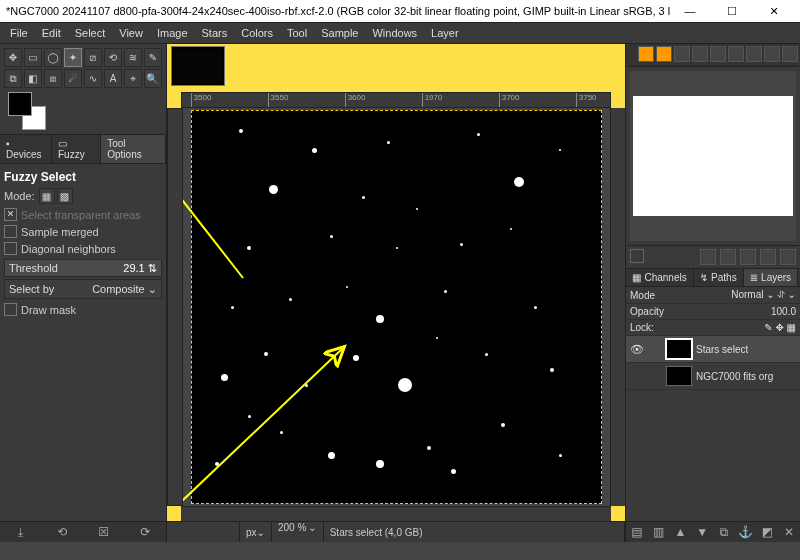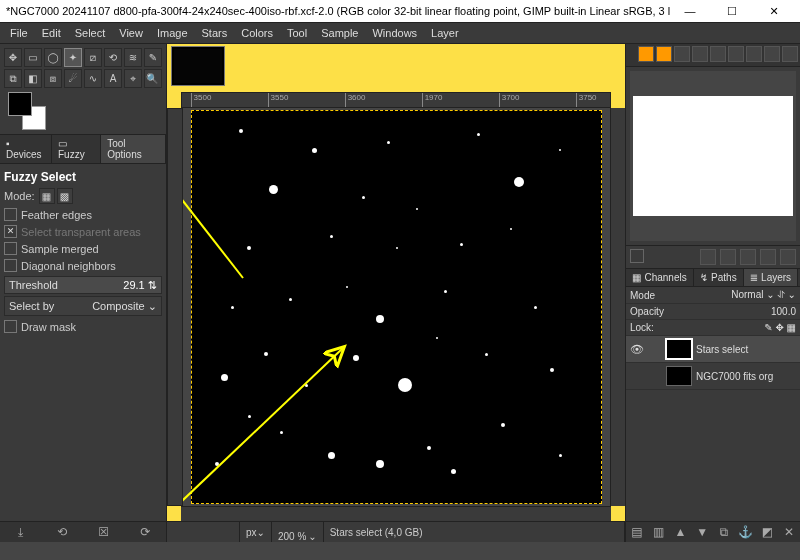--- a/index.html
+++ b/index.html
@@ -61,21 +61,21 @@
   .moderow,.opacrow,.lockrow{display:flex;align-items:center;justify-content:space-between;padding:2px 4px;font-size:10px;border-bottom:1px solid #2f2f2f}
   .layerlist{flex:1;overflow:auto}
   .layer{display:flex;align-items:center;padding:3px 4px;gap:4px;border-bottom:1px solid #2f2f2f}
   .layer.sel{background:#4b4b4b}
   .layer .eye{width:14px;text-align:center;font-size:11px}
   .layer .lthumb{width:24px;height:18px;background:#000;border:1px solid #666}
   .layer.sel .lthumb{border:1px solid #fff;outline:1px solid #fff}
   .layer .lname{flex:1;font-size:10px;white-space:nowrap;overflow:hidden}
   .status{height:20px;background:#3a3a3a;border-top:1px solid #222;display:flex;align-items:center;font-size:10px;color:#ccc}
   .status .cell{padding:0 6px;border-right:1px solid #222;height:100%;display:flex;align-items:center}
-  .status .zoom{display:flex;align-items:flex-end;gap:2px}
+  .status .zoom{display:flex;align-items:flex-start;gap:2px}
   .leftbottom{height:20px;background:#333;border-top:1px solid #222;display:flex;align-items:center;justify-content:space-around}
   .lbicon{width:14px;height:14px;color:#aaa;text-align:center;font-size:12px}
   .rightbottom{height:20px;background:#333;border-top:1px solid #222;display:flex;align-items:center;justify-content:space-around}
   
   .anno{position:absolute;left:0;top:0;pointer-events:none}
 </style>
 </head>
 <body>
 
 <div class="titlebar">
@@ -137,24 +137,20 @@
     </div>
     <div class="toolopt">
       <h4>Fuzzy Select</h4>
       <div class="optrow">
         <span>Mode:</span>
         <span style="margin-left:4px;display:flex;gap:2px">
           <span class="toolbtn" style="width:14px;height:14px">▦</span>
           <span class="toolbtn" style="width:14px;height:14px">▩</span>
         </span>
       </div>
-      <div class="optrow">
-          <span class="chk"></span>
-          <span>Feather edges</span>
-        </div>
       <div class="optrow dis">
           <span class="chk on"></span>
           <span>Select transparent areas</span>
         </div>
       <div class="optrow">
           <span class="chk"></span>
           <span>Sample merged</span>
         </div>
       <div class="optrow">
           <span class="chk"></span>

